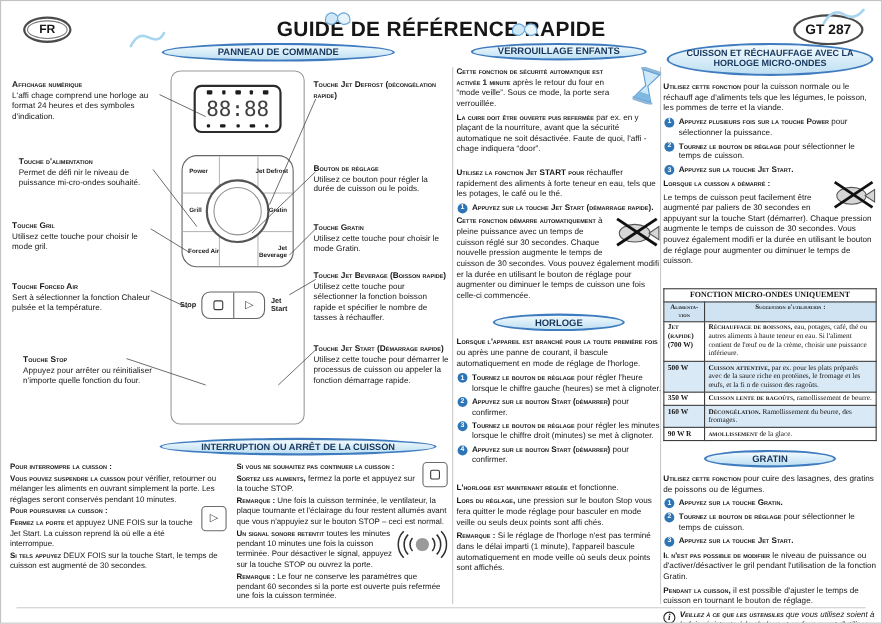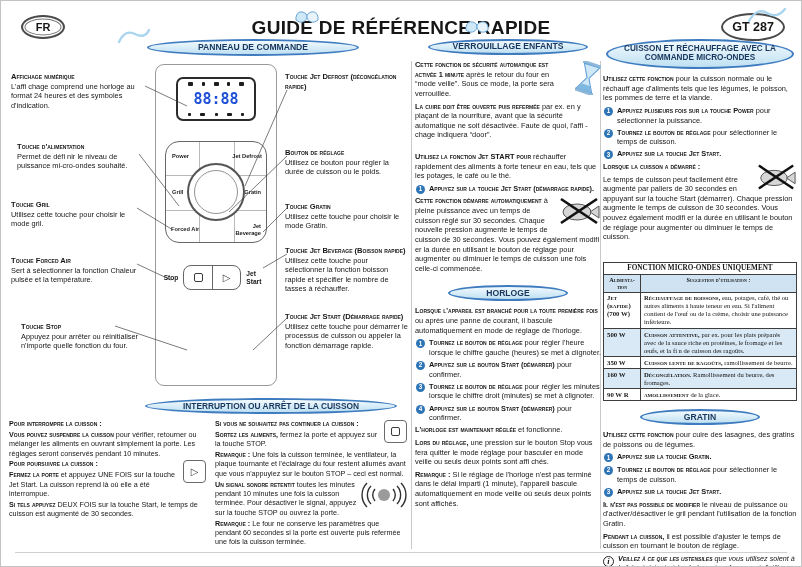--- a/index.html
+++ b/index.html
@@ -24,21 +24,21 @@
   
   #panel-area{position:relative;height:338px;margin-top:4px}
   .lbl{position:absolute;width:134px;font-size:7.4px;line-height:1.28}
   .lbl .t{font-weight:bold;font-variant:small-caps;font-size:7.6px;display:block}
   .rlbl{left:276px;width:124px}
   #device{position:absolute;left:146px;top:4px;width:122px;height:322px;border:1.5px solid #999;border-radius:9px;background:#fff}
   #display{margin:12px auto 0;width:80px;height:44px;border:2px solid #2b2b2b;border-radius:7px;padding:3px 6px;display:flex;flex-direction:column;justify-content:space-between;background:#fff}
   .ind-row{display:flex;justify-content:space-between;padding:0 4px}
   .ind{width:5px;height:3.5px;background:#1d1d1d;border-radius:1px}
   .ind.sm{width:3px}
-  #digits{text-align:center;font-family:"DejaVu Sans Mono",monospace;font-weight:bold;font-size:15px;line-height:1;color:#1d4ed8}
+  #digits{text-align:center;font-family:"DejaVu Sans Mono",monospace;font-weight:normal;font-size:19px;line-height:1;color:#404040}
   #knob{position:relative;margin:20px auto 0;width:102px;height:102px;border:1.5px solid #666;border-radius:14px;background:#fff}
   .gl{position:absolute;background:#b9b9b9}
   .gv1{left:33px;top:0;bottom:0;width:1px}.gv2{left:68px;top:0;bottom:0;width:1px}
   .gh1{top:33px;left:0;right:0;height:1px}.gh2{top:68px;left:0;right:0;height:1px}
   #dial{position:absolute;left:21px;top:21px;width:58px;height:58px;border:2px solid #555;border-radius:50%;background:#fff;display:flex;align-items:center;justify-content:center}
   #dial-inner{width:44px;height:44px;border:1.5px solid #949494;border-radius:50%}
   .kb{position:absolute;font-size:5.7px;font-weight:bold;color:#222;line-height:1.1}
   #stopstart{margin-top:22px;display:flex;align-items:center;justify-content:center;gap:5px}
   .ss-lab{font-size:6.6px;font-weight:bold;line-height:1.1}
   #ss-pill{width:58px;height:25px;border:1.5px solid #666;border-radius:8px;display:flex}
@@ -250,29 +250,29 @@
         <span><span class="ld">Appuyez sur le bouton Start (démarrer)</span><span> pour confirmer.</span></span>
       </div>
     <div class="step">
         <span class="n">3</span>
         <span><span class="ld">Tournez le bouton de réglage</span><span> pour régler les minutes lorsque le chiffre droit (minutes) se met à clignoter.</span></span>
       </div>
     <div class="step">
         <span class="n">4</span>
         <span><span class="ld">Appuyez sur le bouton Start (démarrer)</span><span> pour confirmer.</span></span>
       </div>
-    <p class="p" style="margin-top:2px"><span class="ld">L'horloge est maintenant réglée</span><span> et fonctionne.</span></p>
+    <p class="p" style="margin-top:15px"><span class="ld">L'horloge est maintenant réglée</span><span> et fonctionne.</span></p>
     <p class="p"><span class="ld">Lors du réglage,</span><span> une pression sur le bouton Stop vous fera quitter le mode réglage pour basculer en mode veille ou seuls deux points sont affi chés.</span></p>
     <p class="p"><span class="ld">Remarque :</span><span> Si le réglage de l'horloge n'est pas terminé dans le délai imparti (1 minute), l'appareil bascule automatiquement en mode veille où seuls deux points sont affichés.</span></p>
   </div>
 </div>
 
 <div class="col" id="col-right">
   <div class="sect" style="margin-bottom:8px">
-    <div class="oval" style="width:188px;height:30px;font-size:8.2px;margin:0 auto 5px;padding:0 8px">CUISSON ET RÉCHAUFFAGE AVEC LA COMMANDE MICRO-ONDES</div>
+    <div class="oval" style="width:188px;height:30px;font-size:8.2px;margin:0 auto 5px;padding:0 8px">CUISSON ET RÉCHAUFFAGE AVEC LA HORLOGE MICRO-ONDES</div>
     <p class="p"><span class="ld">Utilisez cette fonction</span><span> pour la cuisson normale ou le réchauff age d'aliments tels que les légumes, le poisson, les pommes de terre et la viande.</span></p>
     <div class="step">
         <span class="n">1</span>
         <span><span class="ld">Appuyez plusieurs fois sur la touche Power</span><span> pour sélectionner la puissance.</span></span>
       </div>
     <div class="step">
         <span class="n">2</span>
         <span><span class="ld">Tournez le bouton de réglage</span><span> pour sélectionner le temps de cuisson.</span></span>
       </div>
     <div class="step">

